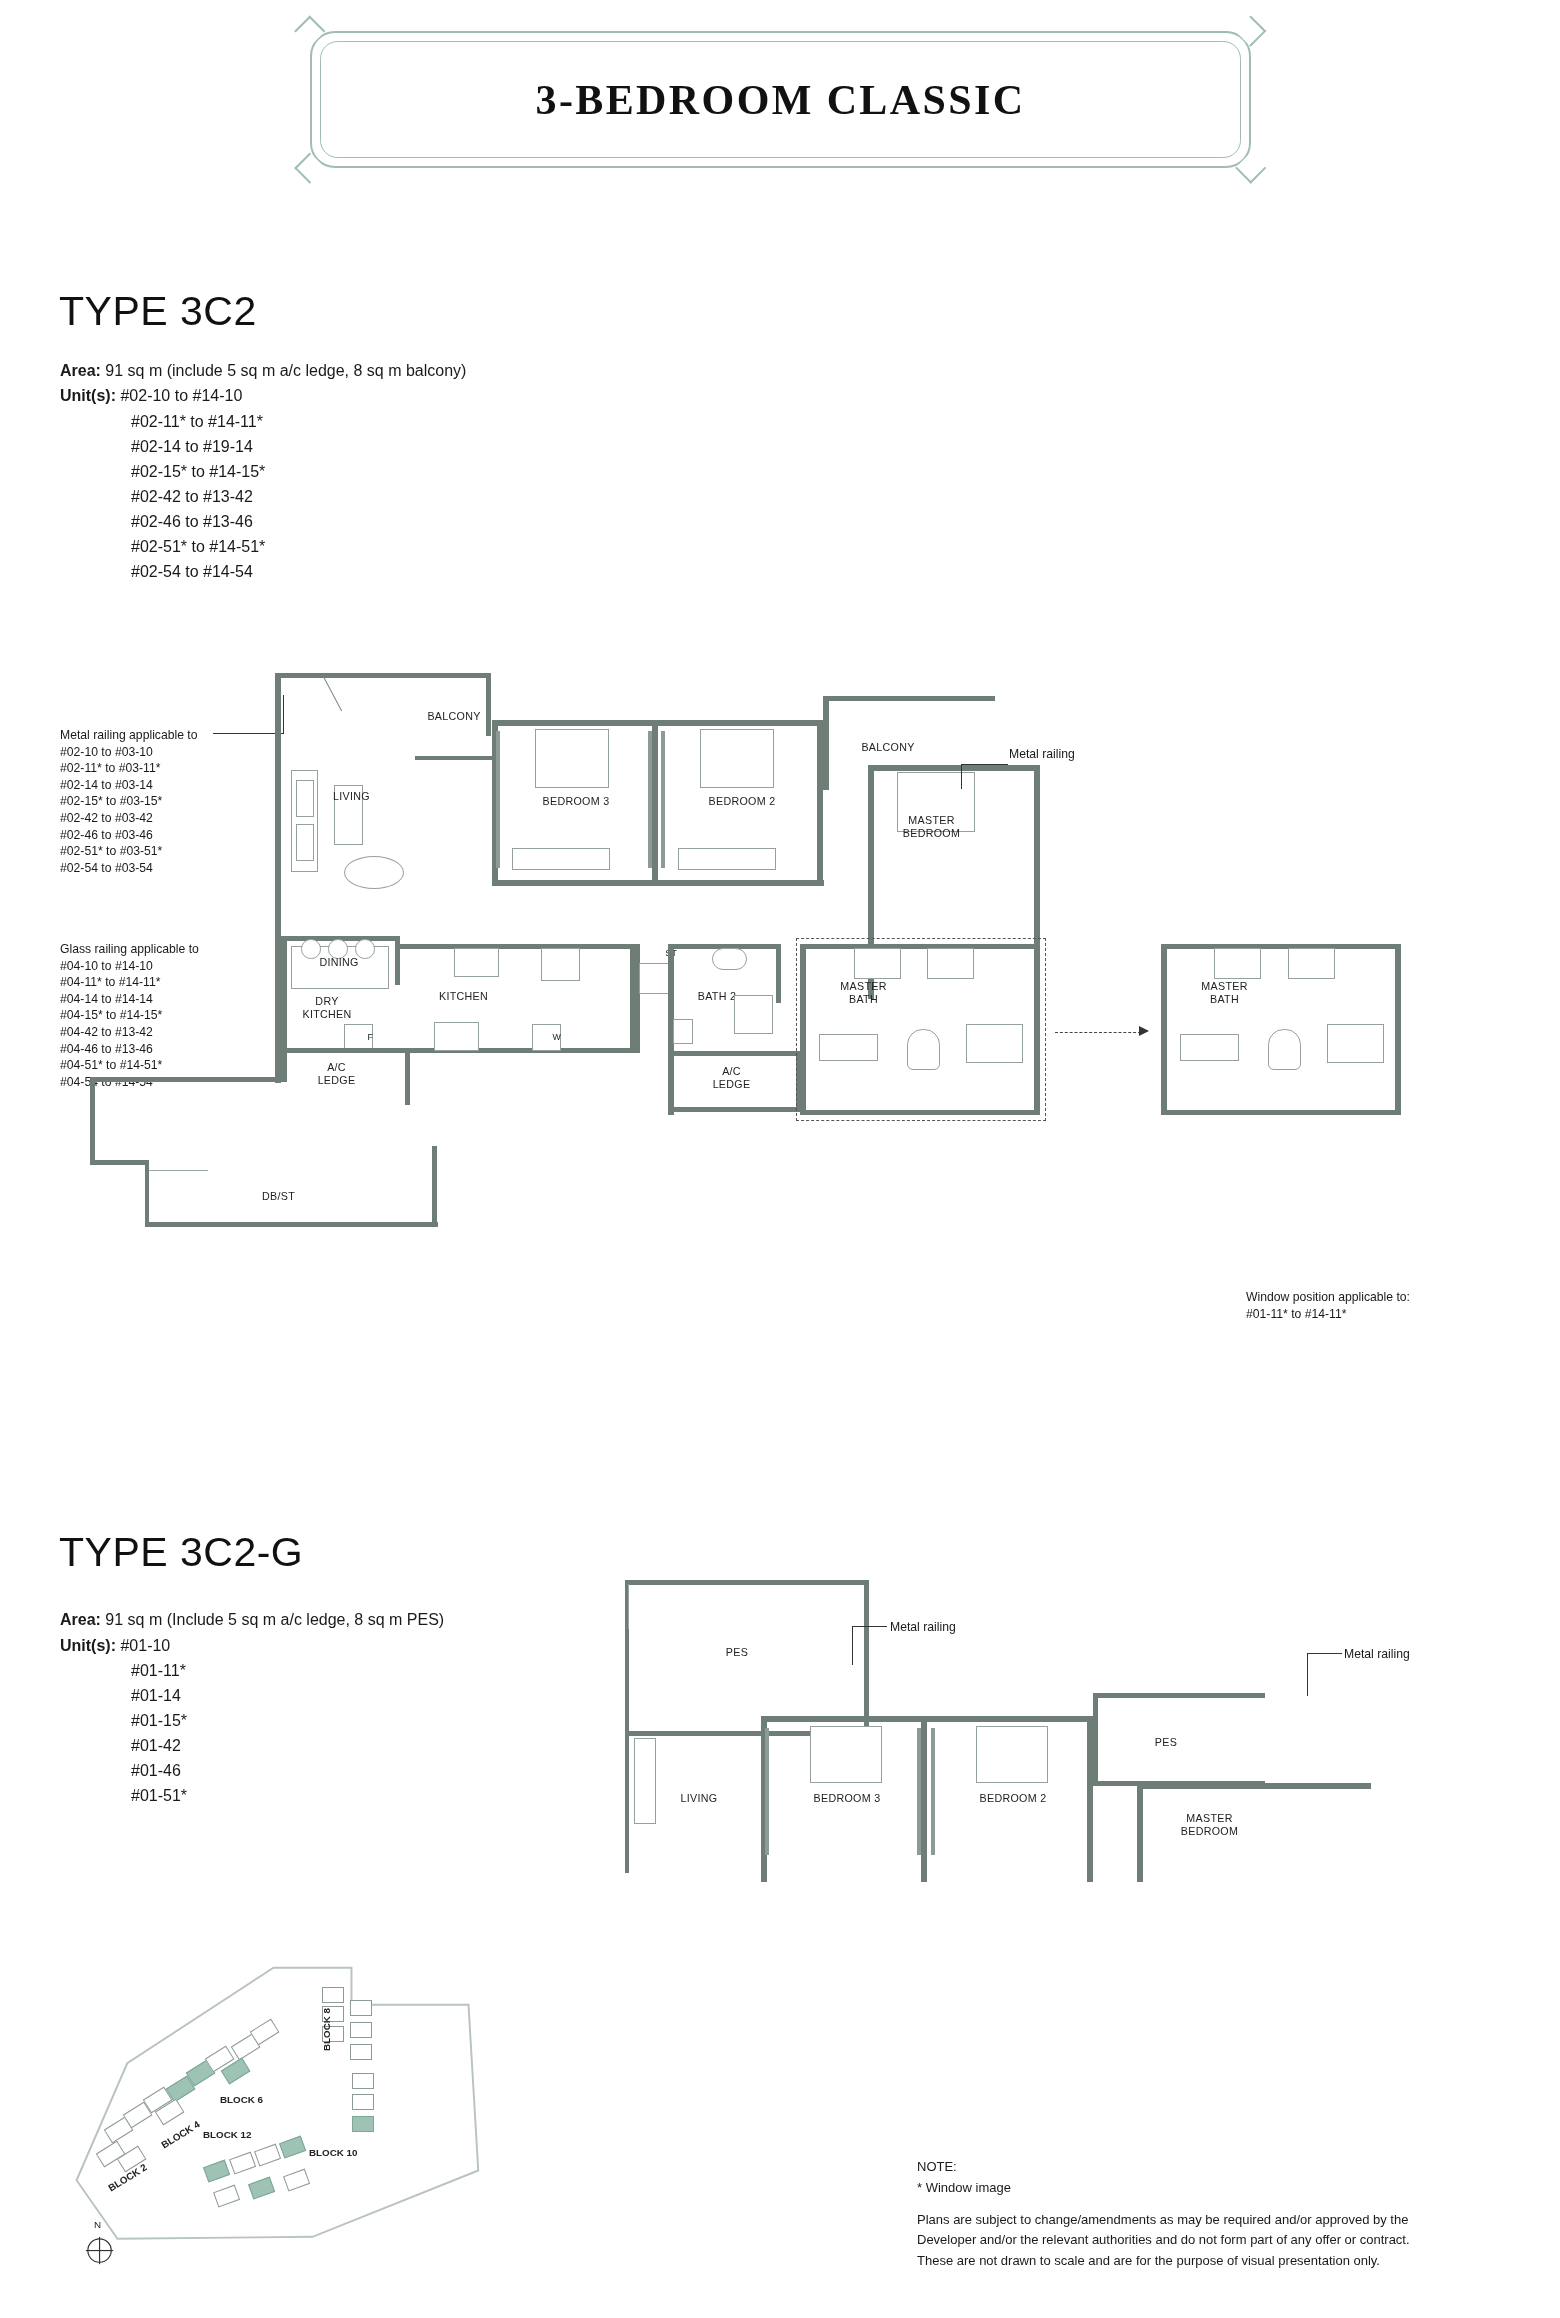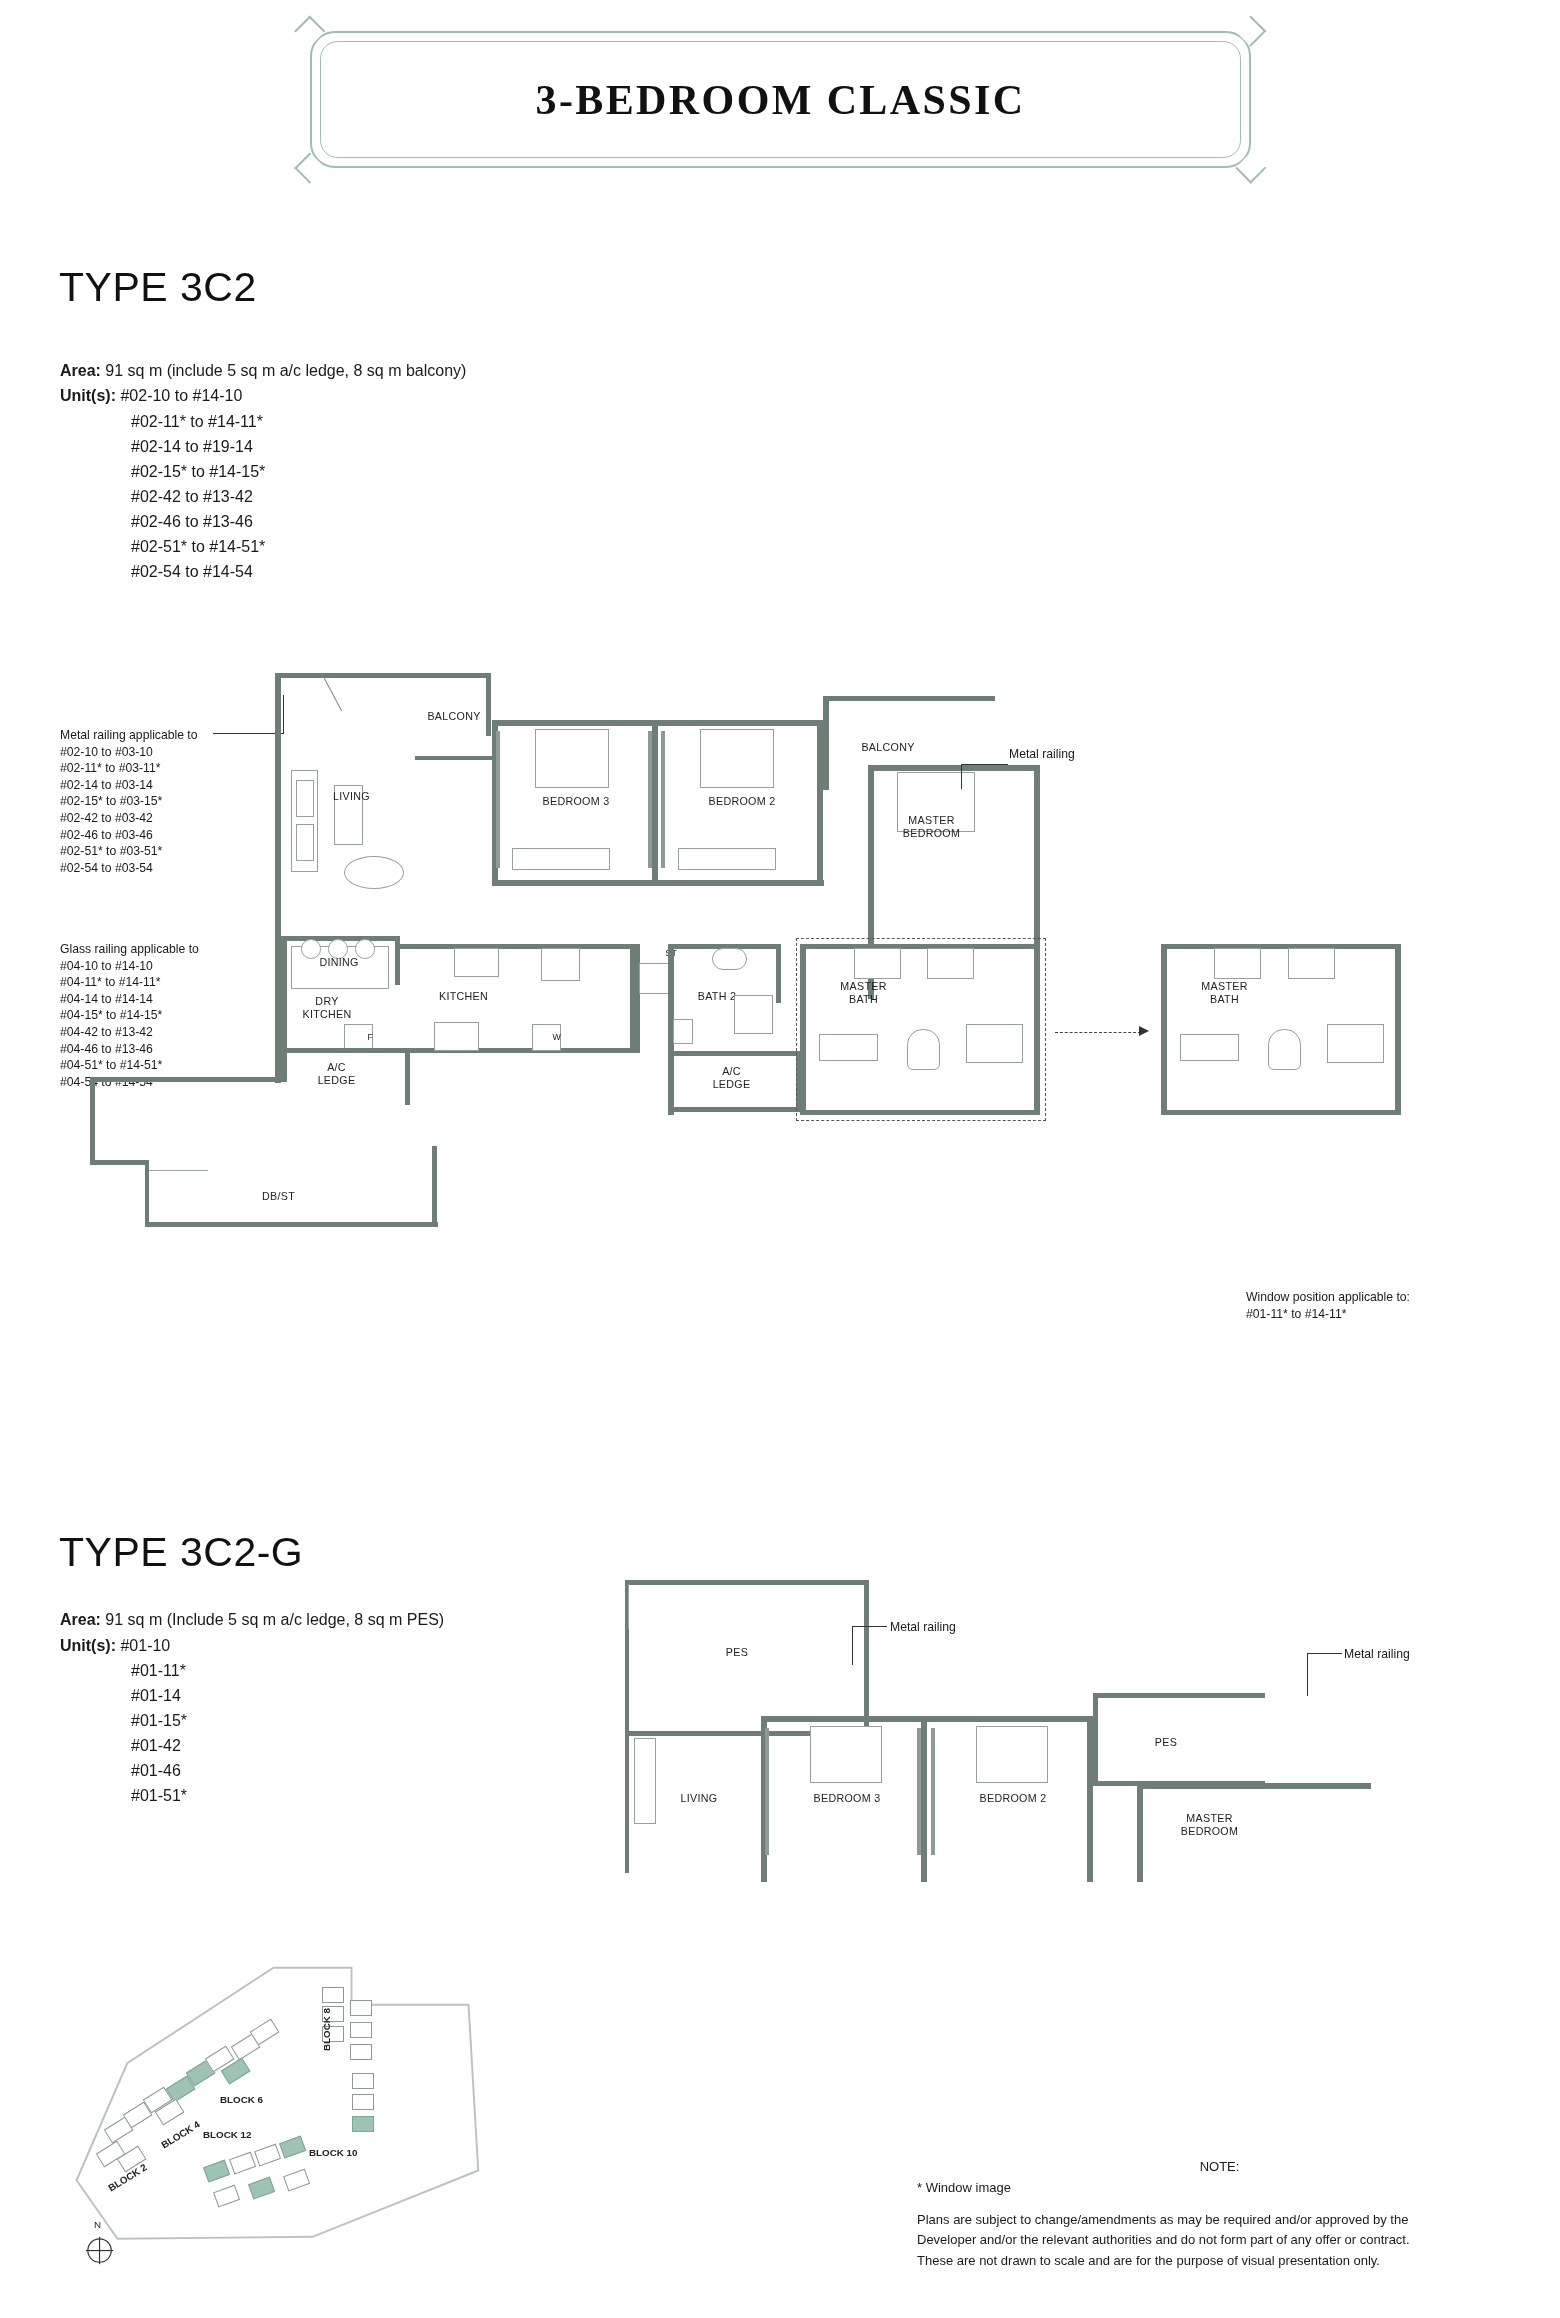--- a/index.html
+++ b/index.html
@@ -176,38 +176,38 @@
   
   .footer {
     position: absolute;
     left: 917px;
     top: 2157px;
     width: 605px;
     font-size: 13px;
     line-height: 20.5px;
     color: #1a1a1a;
   }
-  .footer .note-h { font-weight: normal; text-align: center; }
+  .footer .note-h { font-weight: normal; }
   .footer p { margin: 0; }
   .footer .gap { height: 11.7px; }
 </style>
 </head>
 <body>
 
 <div class="banner">
   <div class="outer"></div>
   <div class="inner"></div>
   <div class="corner c-tl"></div>
   <div class="corner c-tr"></div>
   <div class="corner c-bl"></div>
   <div class="corner c-br"></div>
   <div class="title">3-BEDROOM CLASSIC</div>
 </div>
 
-<div class="type-heading" style="left:59px; top:264px;">TYPE 3C2</div>
+<div class="type-heading" style="left:59px; top:288px;">TYPE 3C2</div>
 
 <div class="info" style="left:60px; top:358px;"><b>Area:</b><span> 91 sq m (include 5 sq m a/c ledge, 8 sq m balcony)</span></div>
 <div class="info" style="left:60px; top:383px;"><b>Unit(s):</b><span> #02-10 to #14-10</span></div>
 <div class="unit-list" style="left:131px; top:409px;">#02-11* to #14-11*
 #02-14 to #19-14
 #02-15* to #14-15*
 #02-42 to #13-42
 #02-46 to #13-46
 #02-51* to #14-51*
 #02-54 to #14-54</div>

